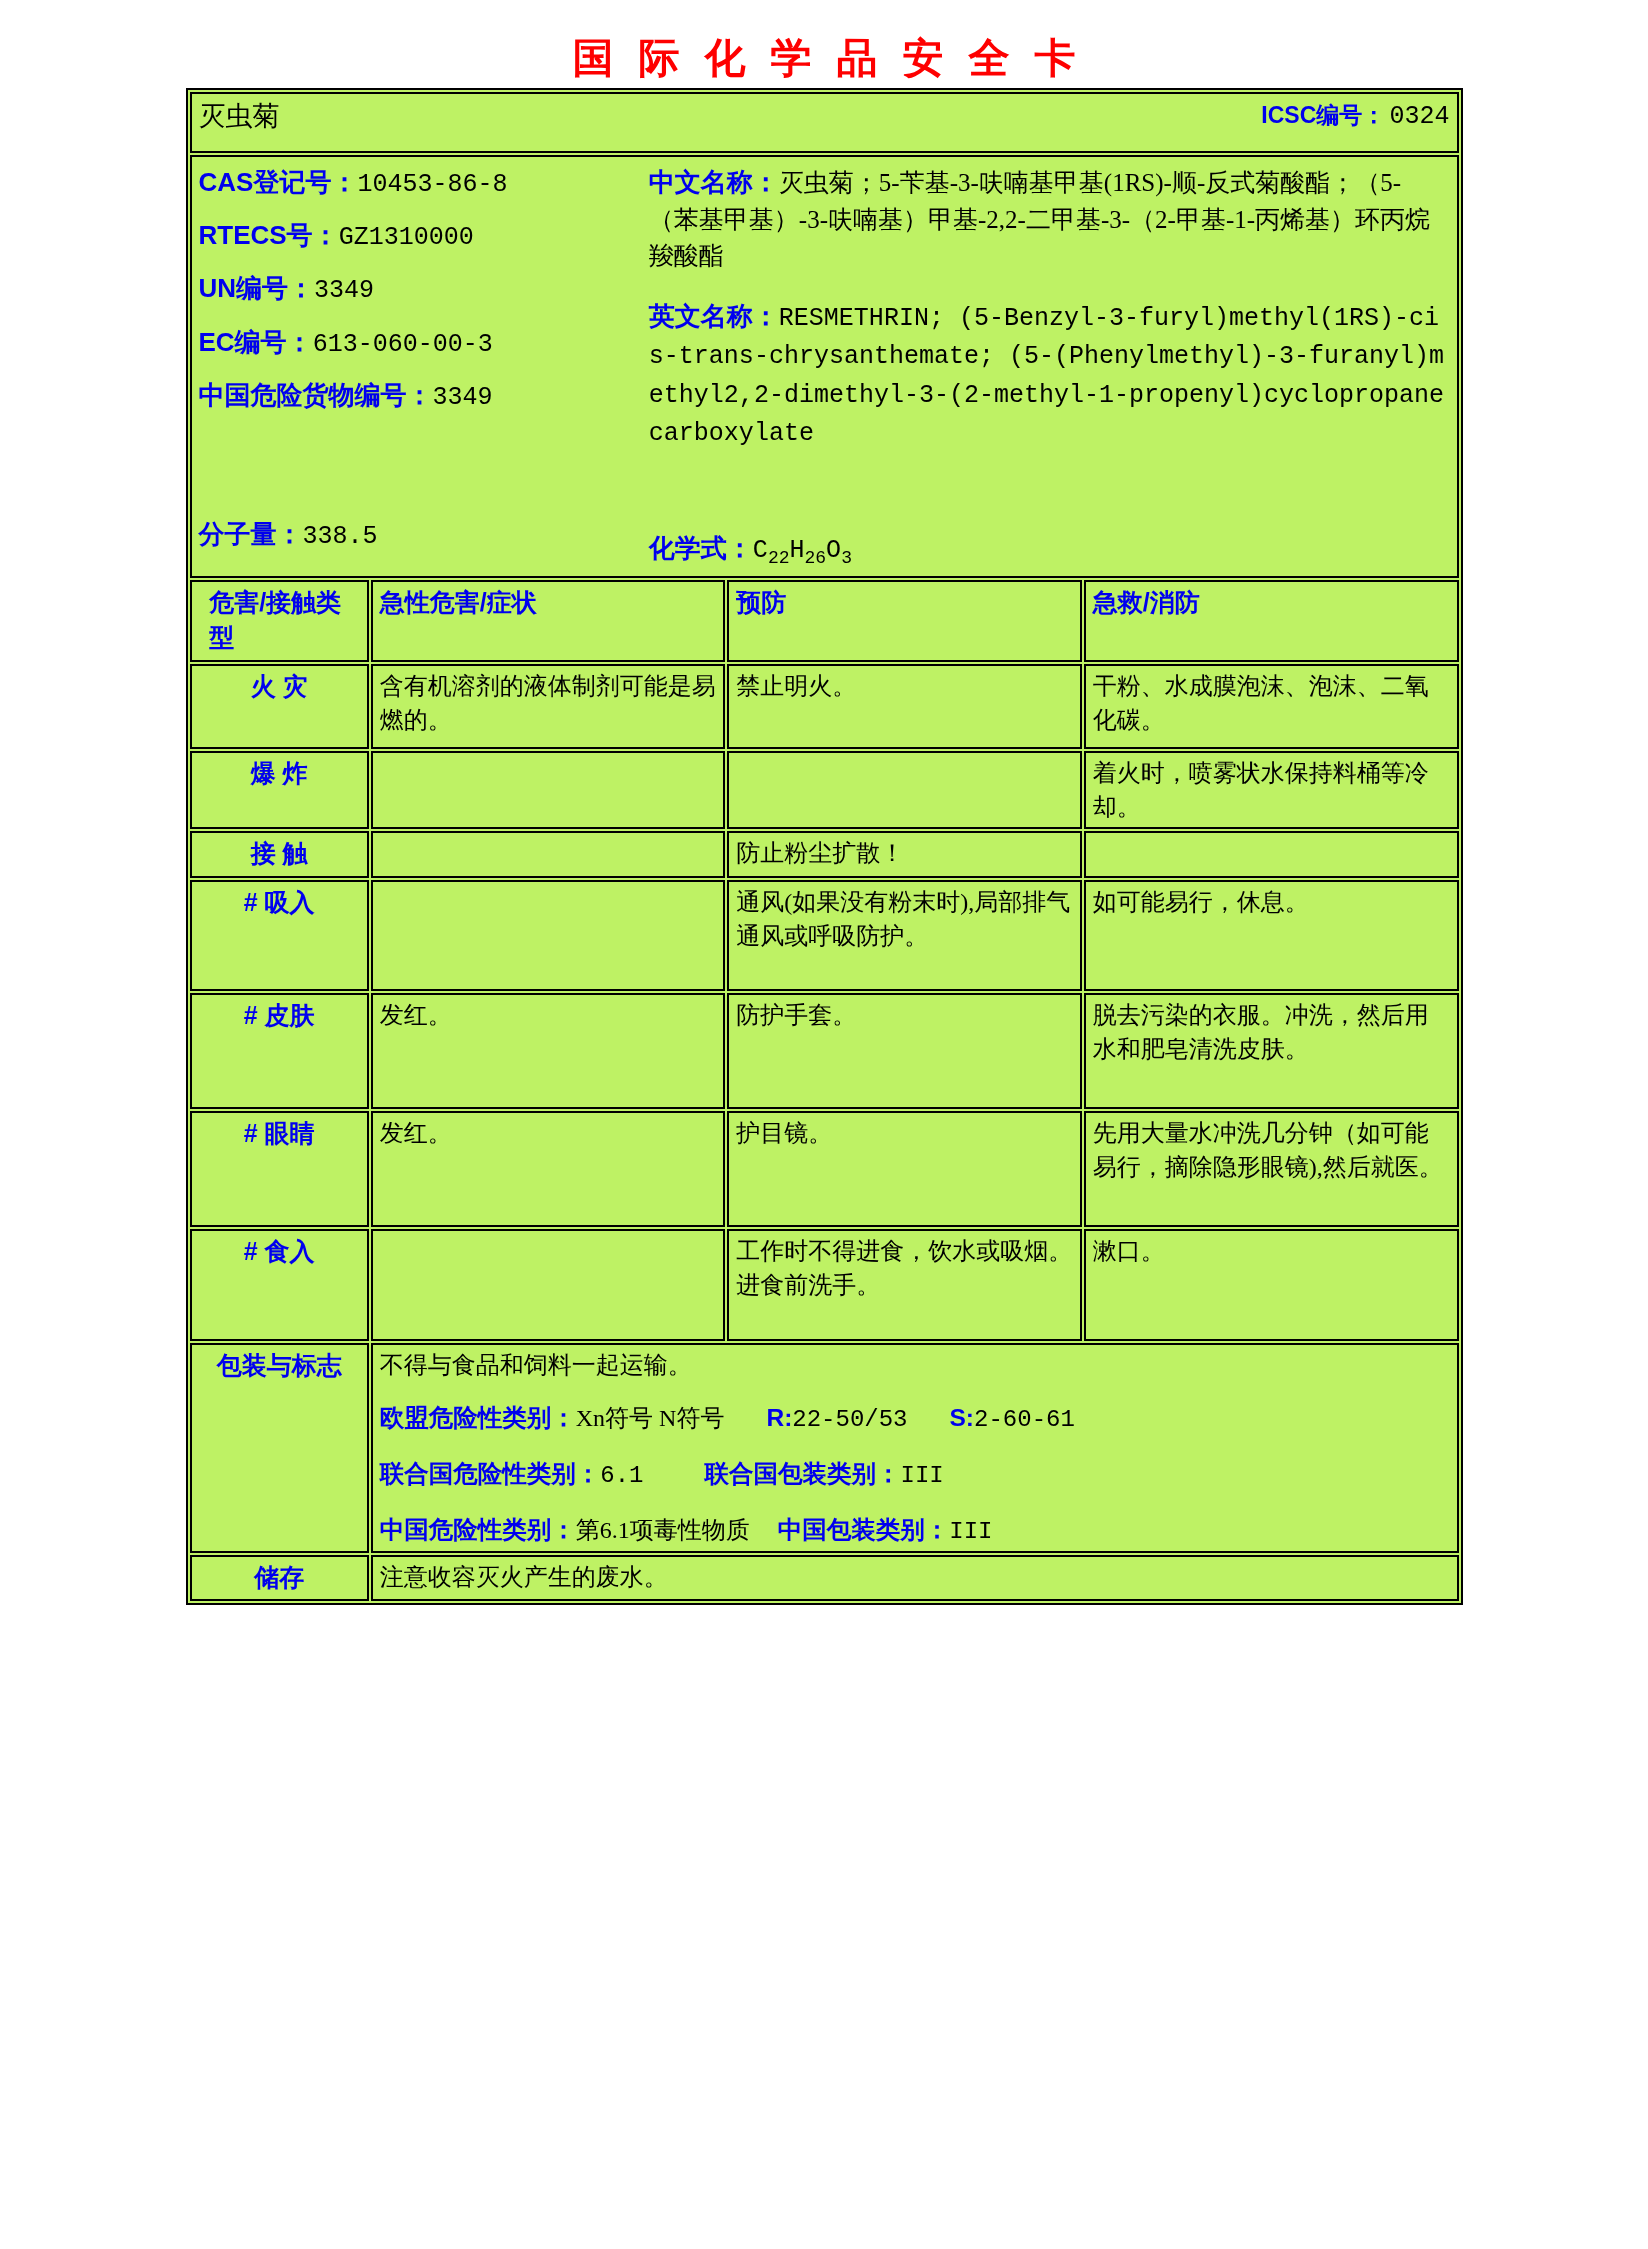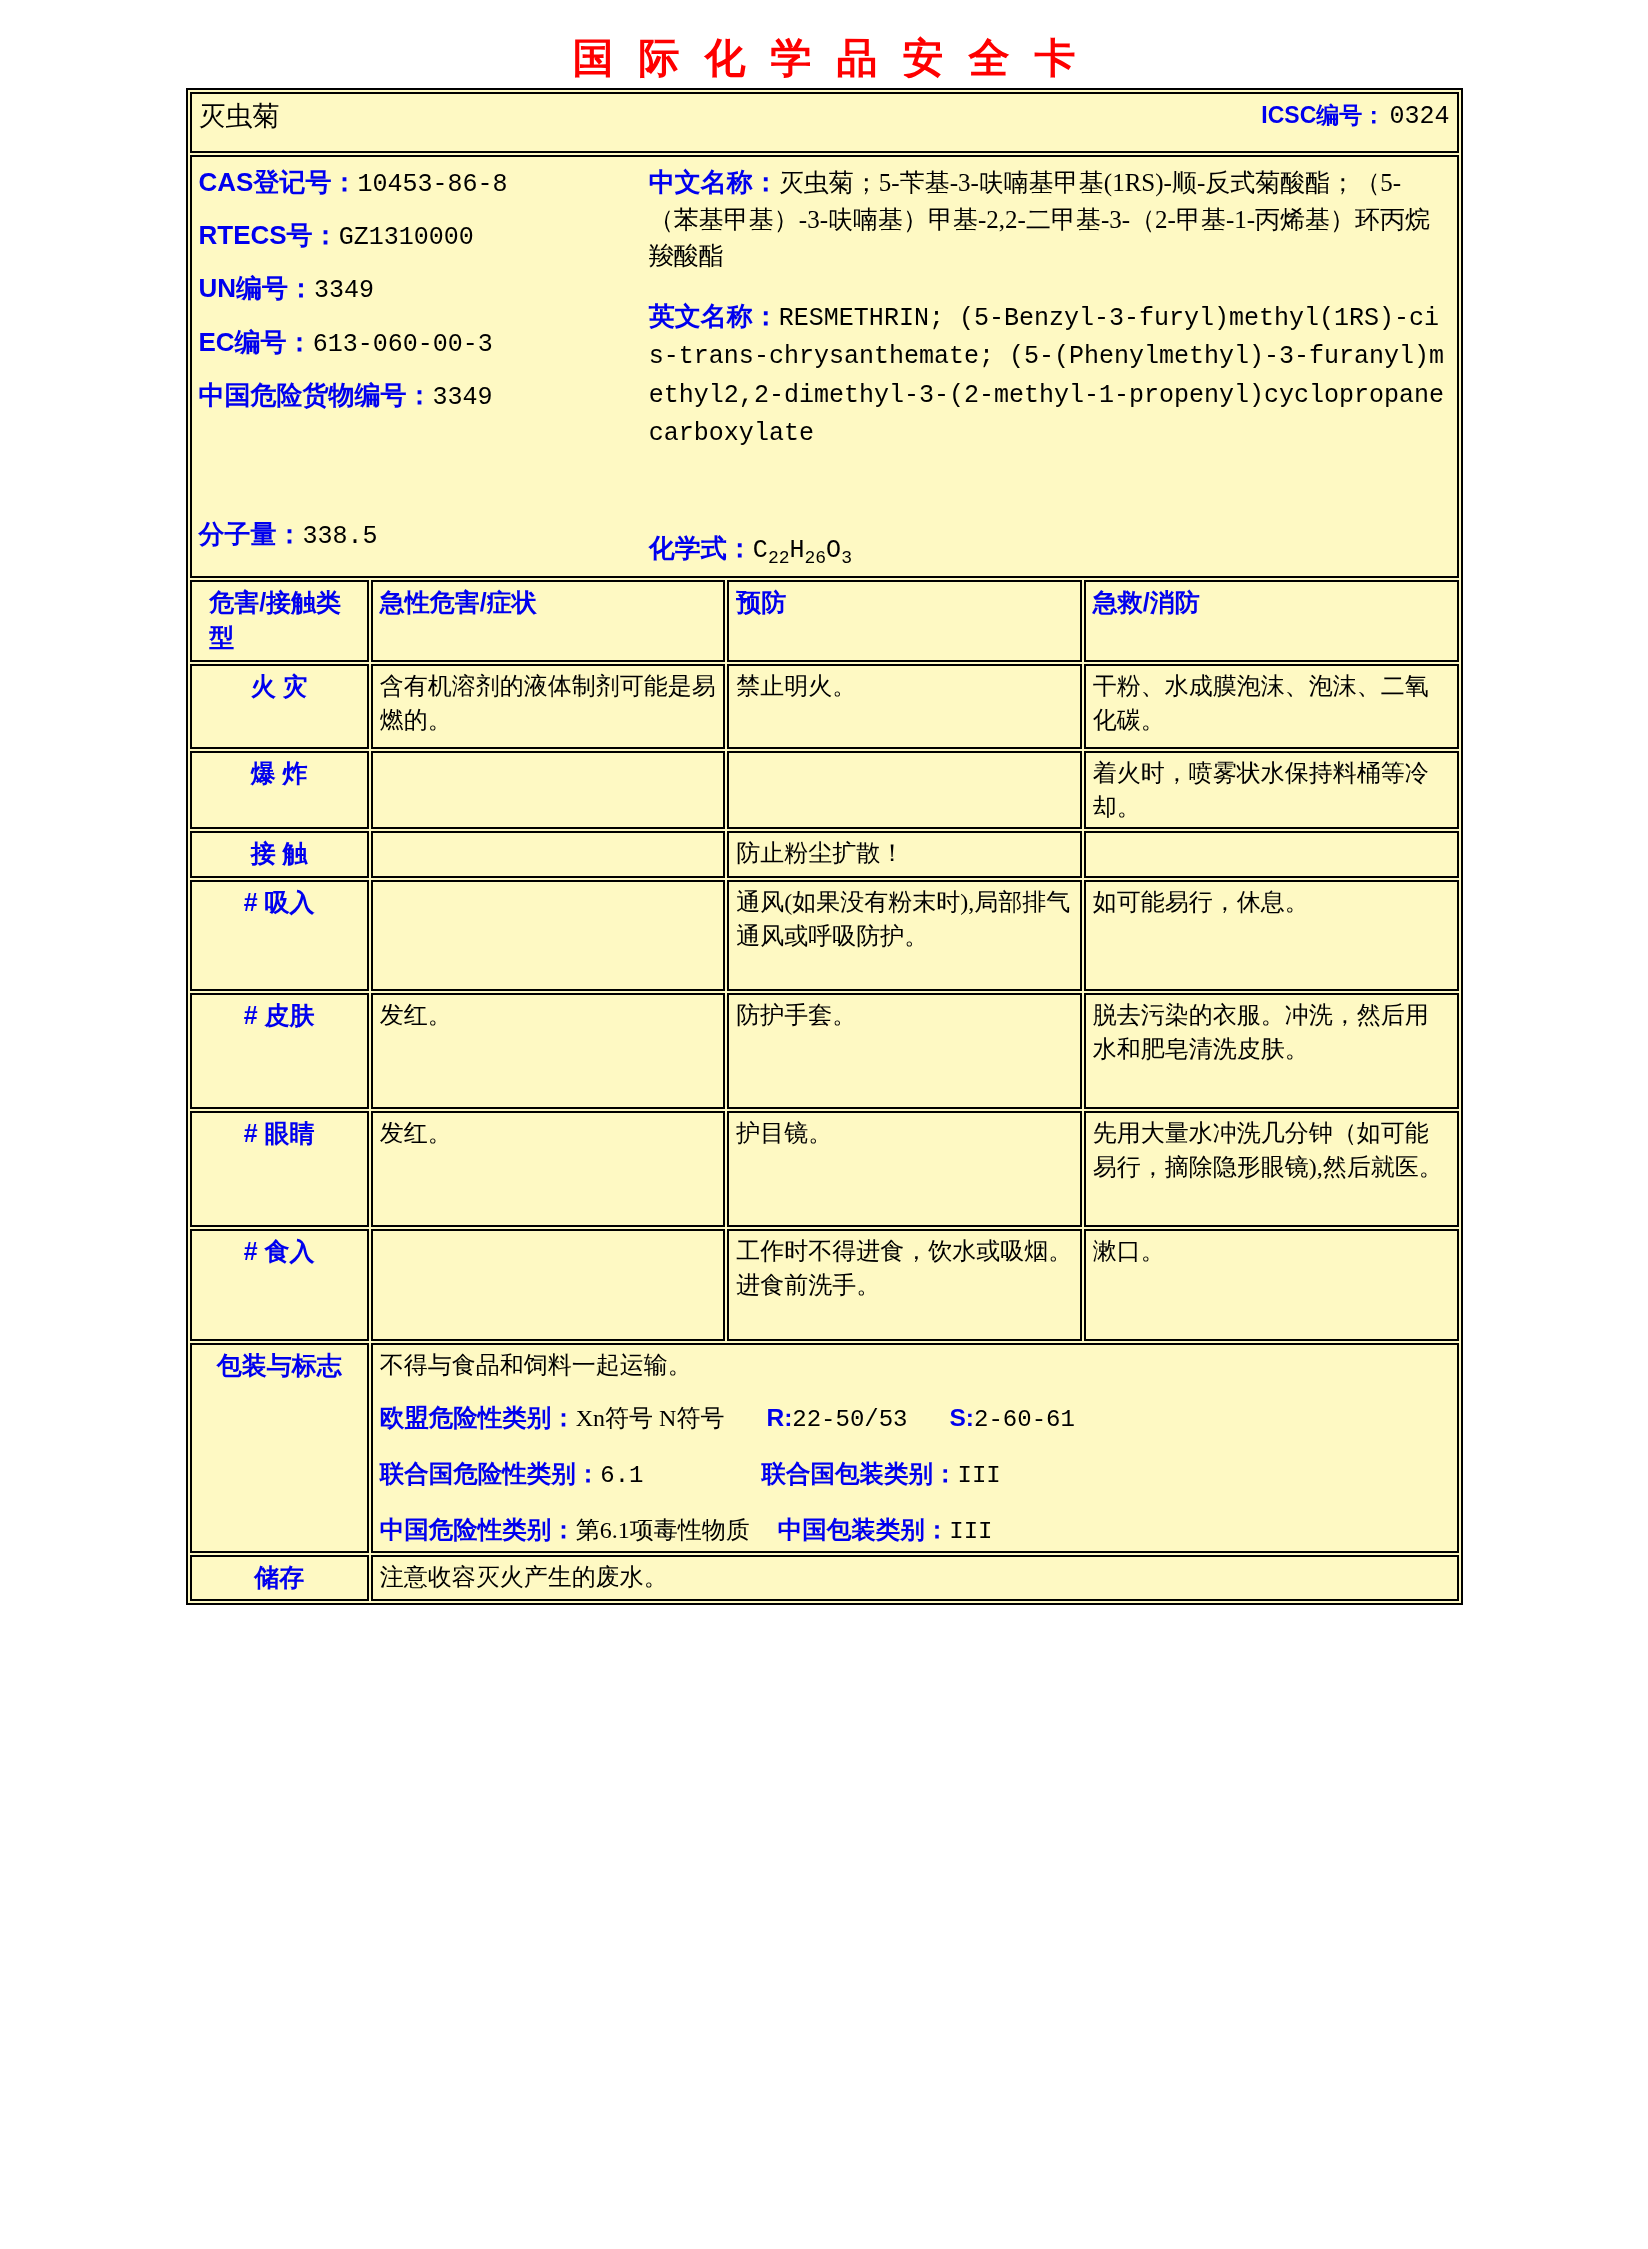--- a/index.html
+++ b/index.html
@@ -22,21 +22,21 @@
     text-indent: 25px;
     font-family: "Liberation Sans", "DejaVu Sans", sans-serif;
   }
 
   table.card {
     border-collapse: separate;
     border-spacing: 2.8px;
     border: 2.1px solid #000;
     width: 1277px;
     margin: 0 auto;
-    background: #fef9c3;
+    background: #bef264;
     table-layout: fixed;
   }
   table.card td {
     border: 2.1px solid #000;
     padding: 2.8px 7px;
     vertical-align: top;
     font-size: 24px;
     line-height: 1.42;
     overflow: hidden;
   }
@@ -89,21 +89,21 @@
   tr.r-eye   td { height: 116px; }
   tr.r-ing   td { height: 112px; }
   tr.r-spill td { height: 116px; }
   tr.r-pack  td { height: 197px; }
   tr.r-emer  td { height: 81px; }
   tr.r-stor  td { height: 42px; }
 
   .pline { margin-top: 19.6px; white-space: nowrap; }
   .pline .blue { font-size: 24.5px; }
   .gap60 { margin-left: 42px; }
-  .gap120 { margin-left: 118px; }
+  .gap120 { margin-left: 61px; }
   .gap40 { margin-left: 28px; }
 </style>
 </head>
 <body>
 
 <div class="page">
 
   <h1 class="title">国际化学品安全卡</h1>
 
   <table class="card">

